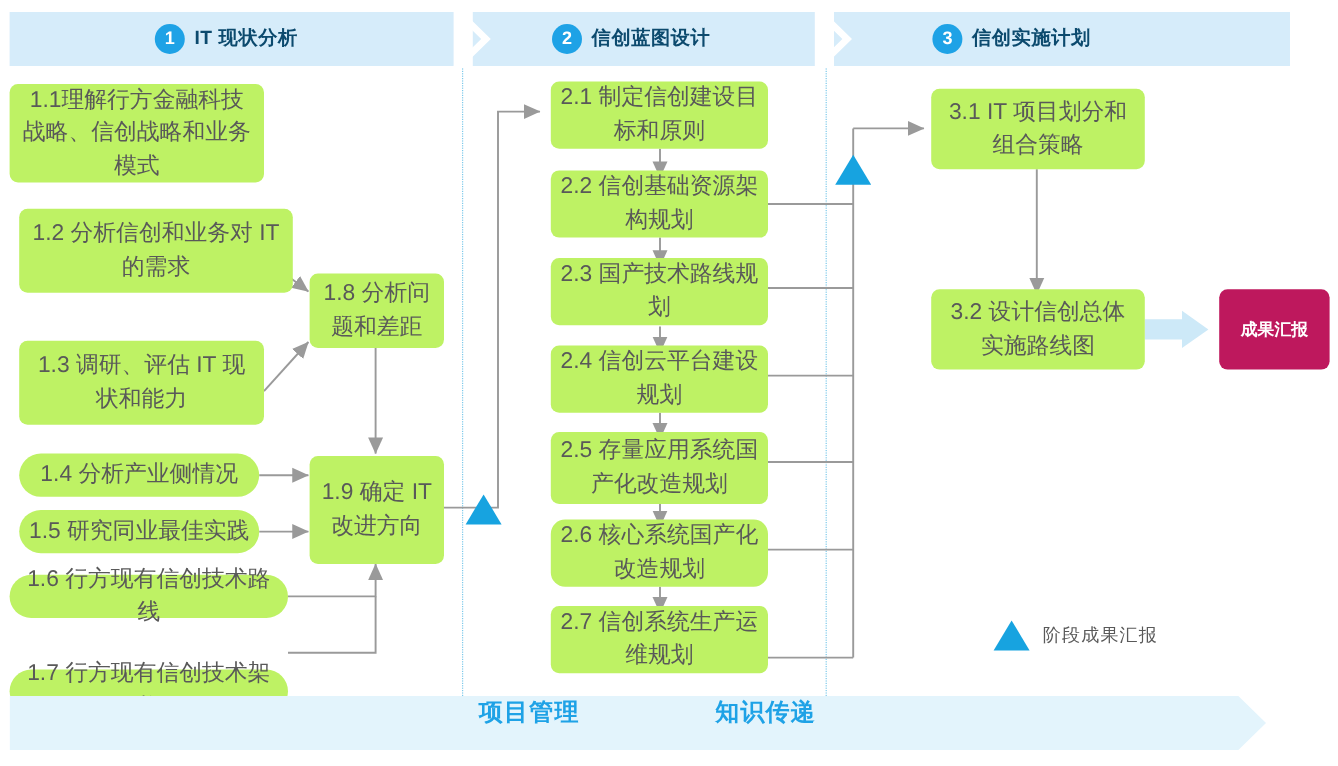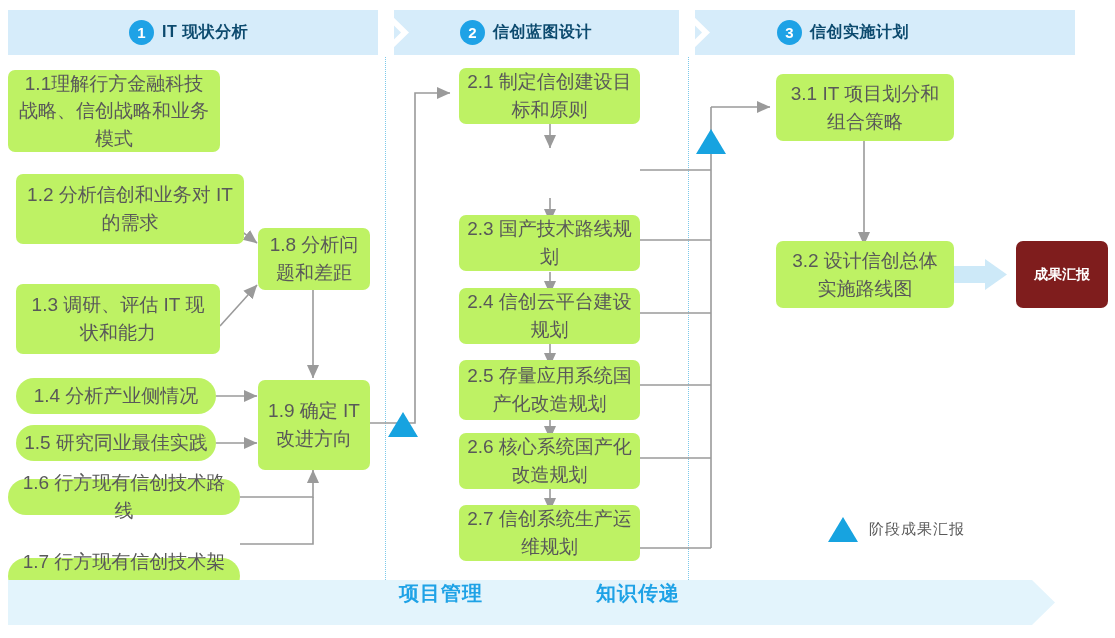--- a/index.html
+++ b/index.html
@@ -15,21 +15,21 @@
              line-height:1;}
   .phase-label{color:#0c4a6e;font-size:16px;font-weight:bold;letter-spacing:.5px;white-space:nowrap;}
 
   
   .node{position:absolute;background:#bef264;border-radius:7px;color:#595959;
         font-size:19px;line-height:1.45;display:flex;align-items:center;justify-content:center;
         text-align:center;padding:0 8px;box-sizing:border-box;}
   .node.pill{border-radius:18px;}
 
   
-  .badge{position:absolute;background:#7f1d1d;border-radius:7px;color:#ffffff;
+  .badge{position:absolute;background:#be185d;border-radius:7px;color:#ffffff;
          font-size:14px;font-weight:bold;line-height:1.35;display:flex;align-items:center;
          justify-content:center;text-align:center;}
 
   
   .vdot{position:absolute;width:0;border-left:1.5px dotted #7cc9ea;}
 
   
   .tri{position:absolute;width:0;height:0;border-left:17px solid transparent;
        border-right:17px solid transparent;border-bottom:28px solid #17a3e0;}
   .tri.small{border-left-width:15px;border-right-width:15px;border-bottom-width:25px;}
@@ -150,30 +150,33 @@
   <div class="node" style="left:258px;top:228px;width:112px;height:62px;">
     <span>1.8 分析问题和差距</span>
   </div>
   <div class="node" style="left:258px;top:380px;width:112px;height:90px;">
     <span>1.9 确定 IT 改进方向</span>
   </div>
 
   <div class="node" style="left:459px;top:68px;width:181px;height:56px;">
     <span>2.1 制定信创建设目标和原则</span>
   </div>
+  <div class="node" style="left:459px;top:142px;width:181px;height:56px;">
+    <span>2.2 信创基础资源架构规划</span>
+  </div>
   <div class="node" style="left:459px;top:215px;width:181px;height:56px;">
     <span>2.3 国产技术路线规划</span>
   </div>
   <div class="node" style="left:459px;top:288px;width:181px;height:56px;">
     <span>2.4 信创云平台建设规划</span>
   </div>
   <div class="node" style="left:459px;top:360px;width:181px;height:60px;">
     <span>2.5 存量应用系统国产化改造规划</span>
   </div>
-  <div class="node" style="left:459px;top:433px;width:181px;height:56px;">
+  <div class="node" style="left:459px;top:433px;width:181px;height:56px;border-radius:12px;">
     <span>2.6 核心系统国产化改造规划</span>
   </div>
   <div class="node" style="left:459px;top:505px;width:181px;height:56px;">
     <span>2.7 信创系统生产运维规划</span>
   </div>
 
   <div class="node" style="left:776px;top:74px;width:178px;height:67px;">
     <span>3.1 IT 项目划分和组合策略</span>
   </div>
   <div class="node" style="left:776px;top:241px;width:178px;height:67px;">

